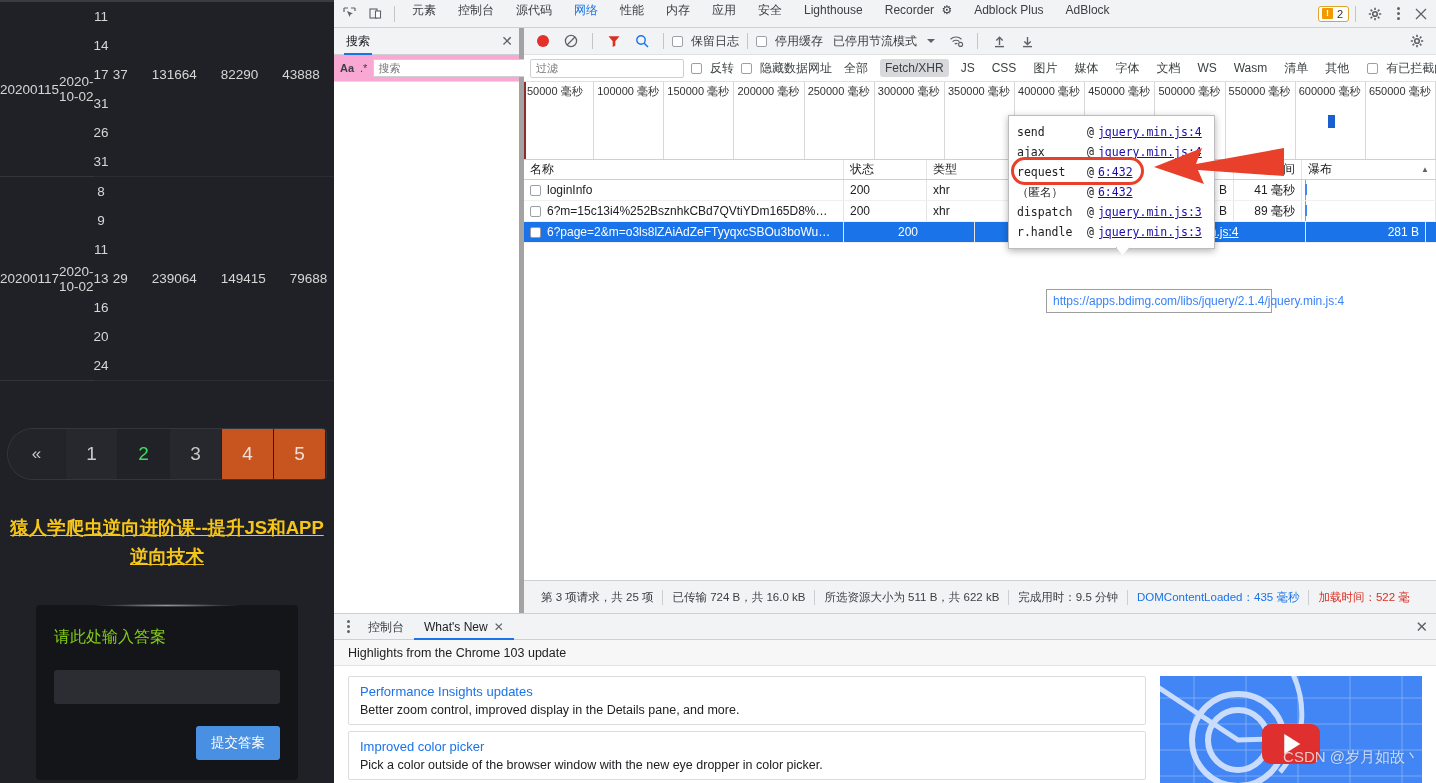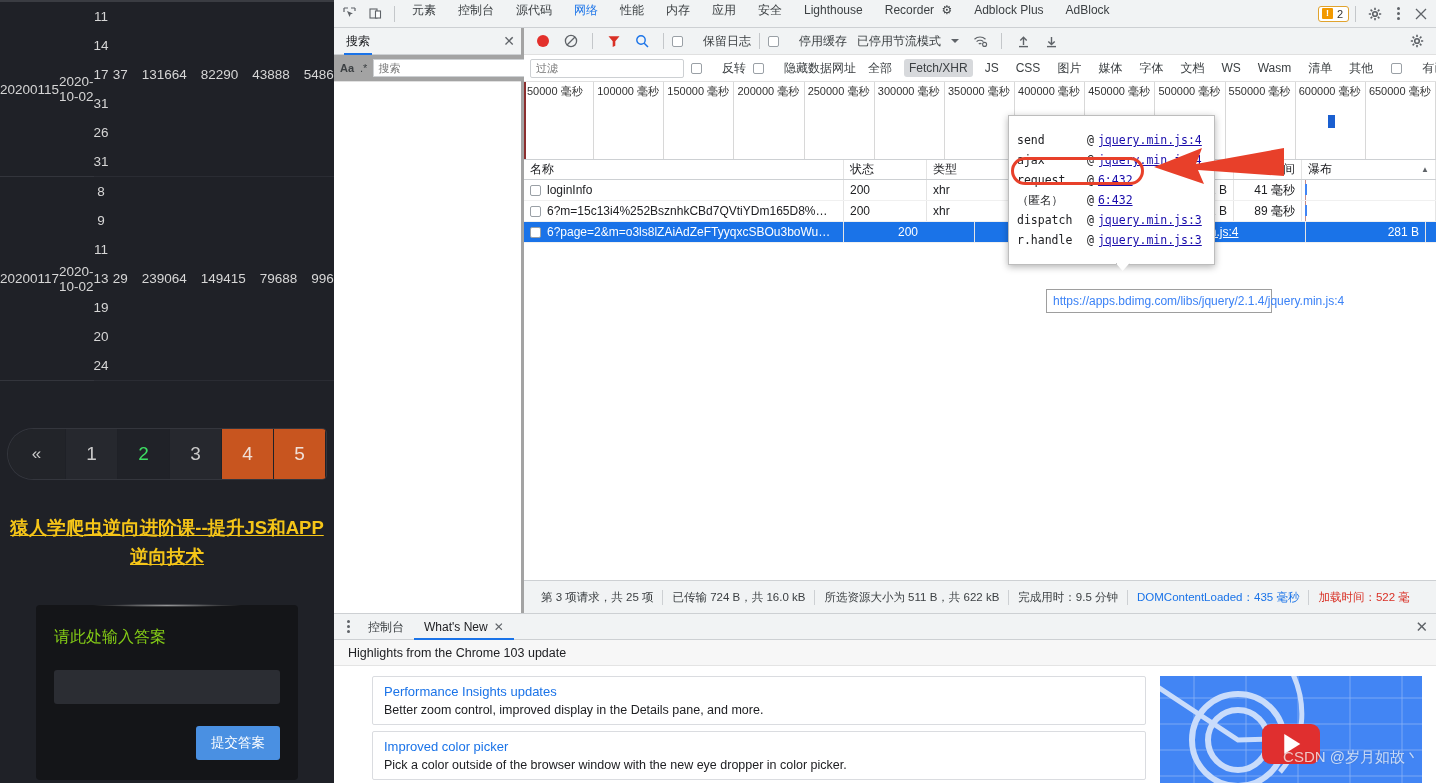--- a/index.html
+++ b/index.html
@@ -22,21 +22,21 @@
     border-bottom: 1px solid #2a2c33;
     font-size: 13.5px; color: #d6d6d6;
     vertical-align: middle; padding: 0;
   }
   .col-id    { width: 68px; text-align: right; padding-right: 1px; font-size: 13px; }
   .col-date  { width: 48px; text-align: center; line-height: 15px; font-size: 13px; margin-left: 32px; }
   .col-hours { width: 45px; text-align: center; line-height: 29px; }
   .col-n     { text-align: right; padding-right: 6px; }
 
   .numrow td { border-bottom: none; }
-  .numwrap { display: flex; justify-content: flex-start; gap: 14px; padding-left: 4px; }
+  .numwrap { display: flex; justify-content: flex-start; gap: 24px; padding-left: 4px; }
   .numwrap span { white-space: nowrap; }
 
   .rowgroup { border-bottom: 1px solid #33353c; }
 
   
   .pager-wrap {
     display: flex; justify-content: center; align-items: center;
     margin-top: 48px;
   }
   .pager {
@@ -108,22 +108,22 @@
     border-radius: 3px; padding: 1px 5px 1px 3px; font-size: 11px; color: #333;
     background: #fff; cursor: pointer;
   }
   .warn-sq { width: 11px; height: 11px; background: #f29900; border-radius: 1px;
              color:#fff; font-size:9px; line-height:11px; text-align:center; font-weight:700; }
 
   
   .dt-body { flex: 1; display: flex; min-height: 0; }
 
   .search-pane {
-    width: 190px; border-right: 3px solid #a3a3a3; display: flex; flex-direction: column;
-    background: #a3a3a3; flex: none; justify-content: center;
+    width: 190px; border-right: 5px solid #a3a3a3; display: flex; flex-direction: column;
+    background: #f9a8d4; flex: none; justify-content: center;
   }
   .sp-head {
     height: 27px; display: flex; align-items: center; justify-content: space-between;
     border-bottom: 1px solid #cdd0d3; padding: 0 6px 0 10px; background:#f1f3f4;
   }
   .sp-title { font-size: 12px; color: #202124; height:27px; line-height:27px;
               box-shadow: inset 0 -2px 0 #1a73e8; padding:0 2px; }
   .sp-close { cursor: pointer; font-size: 14px; color: #5f6368; }
   .sp-toolbar {
     height: 27px; display: flex; align-items: center; gap: 6px; padding: 0 6px;
@@ -137,21 +137,21 @@
   }
   .sp-results { flex: 1; background: #fff; }
 
   .net-pane { flex: 1; display: flex; flex-direction: column; min-width: 0; }
 
   .net-toolbar {
     height: 27px; display: flex; align-items: center; gap: 2px; padding: 0 6px;
     background: #f1f3f4; border-bottom: 1px solid #e0e0e0; flex: none;
   }
   .rec-dot { width: 12px; height: 12px; border-radius: 50%; background: #e3302b; cursor:pointer; }
-  .chk { display: flex; align-items: center; gap: 20px; font-size: 12px; color: #3c4043; cursor: pointer; white-space: nowrap;}
+  .chk { display: flex; align-items: center; gap: 8px; font-size: 12px; color: #3c4043; cursor: pointer; white-space: nowrap;}
   .chkbox { width: 11px; height: 11px; border: 1px solid #9aa0a6; border-radius: 2px; background:#fff; flex:none;}
   .tb-label { font-size: 12px; color: #3c4043; white-space: nowrap; }
   .caret { width:0;height:0;border-left:4px solid transparent;border-right:4px solid transparent;
            border-top:4px solid #5f6368; cursor:pointer;}
 
   .net-filterbar {
     height: 27px; display: flex; align-items: center; gap: 7px; padding: 0 6px;
     border-bottom: 1px solid #e0e0e0; flex: none; background:#fff;
   }
   .filter-input {
@@ -228,39 +228,39 @@
   .kebab { width: 20px; display:flex; flex-direction: column; gap:2px; align-items:center; cursor:pointer;}
   .kebab i { width: 3px; height: 3px; border-radius: 50%; background: #5f6368; display:block;}
   .dw-tab { padding: 0 10px; height: 26px; line-height: 26px; font-size: 12px; color: #3c4043;
             cursor: pointer; display:flex; align-items:center; gap:6px;}
   .dw-tab.active { color: #202124; box-shadow: inset 0 -2px 0 #1a73e8; }
   .dw-x { font-size: 12px; color: #5f6368; cursor: pointer; }
   .dw-close { margin-left: auto; margin-right: 8px; font-size: 15px; color: #5f6368; cursor:pointer;}
   .wn-sub { height: 26px; display: flex; align-items: center; padding: 0 14px; font-size: 12.5px;
             color: #202124; background: #f7f7f7; border-bottom: 1px solid #e4e4e4; flex:none;}
   .wn-body { flex: 1; display: flex; padding: 10px 14px 0; gap: 14px; overflow: hidden; }
-  .wn-cards { flex: 1; display: flex; flex-direction: column; gap: 6px; min-width:0;margin-left:24px;}
+  .wn-cards { flex: 1; display: flex; flex-direction: column; gap: 6px; min-width:0;}
   .wn-card { border: 1px solid #dadce0; border-radius: 2px; padding: 7px 11px; }
   .wn-card-title { color: #1a73e8; font-size: 13px; margin-bottom: 4px; cursor:pointer; }
   .wn-card-desc { color: #202124; font-size: 12.5px; }
   .wn-video { width: 262px; flex:none; }
   .wn-thumb {
     width: 262px; height: 110px; background: #4285f4; position: relative; overflow: hidden;
   }
   .yt-btn { position: absolute; left: 50%; top: 62%; transform: translate(-50%,-50%);
             width: 58px; height: 40px; background: #e02f2f; border-radius: 9px; }
   .yt-tri { position: absolute; left: 50%; top: 50%; transform: translate(-42%,-50%);
             width:0;height:0;border-left:16px solid #fff;border-top:10px solid transparent;
             border-bottom:10px solid transparent;}
 
   
   .callstack {
     position: absolute; left: 1008px; top: 115px; width: 207px;
     background: #fff; border: 1px solid #bdbdbd; box-shadow: 0 2px 7px rgba(0,0,0,.3);
-    padding: 14px 8px; font-family: "DejaVu Sans Mono", monospace; font-size: 11.5px;
+    padding: 6px 8px; font-family: "DejaVu Sans Mono", monospace; font-size: 11.5px;
     line-height: 20px; color: #202124; z-index: 30;
   }
   .cs-row { display: flex; gap: 4px; white-space: nowrap; }
   .cs-fn { display: inline-block; }
   .cs-at { color: #202124; }
   .cs-link { color: #1a0dab; text-decoration: underline; cursor: pointer; }
   .cs-tail { position:absolute; left:52%; bottom:-7px; width:14px; height:8px; background:#fff;
              border-left:1px solid #bdbdbd; border-right:1px solid #bdbdbd;
              clip-path: polygon(0 0, 100% 0, 50% 100%); }
 
@@ -350,21 +350,21 @@
               <span>29</span>
               <span>239064</span>
               <span>149415</span>
               <span>79688</span>
               <span>9961</span>
               <span>0</span>
             </div>
           </td>
         </tr>
         <tr class="numrow">
-          <td class="col-hours">19</td>
+          <td class="col-hours">16</td>
           <td class="col-n"></td>
         </tr>
         <tr class="numrow">
           <td class="col-hours">20</td>
           <td class="col-n"></td>
         </tr>
         <tr class="rowgroup">
           <td class="col-hours">24</td>
           <td class="col-n"></td>
         </tr>

